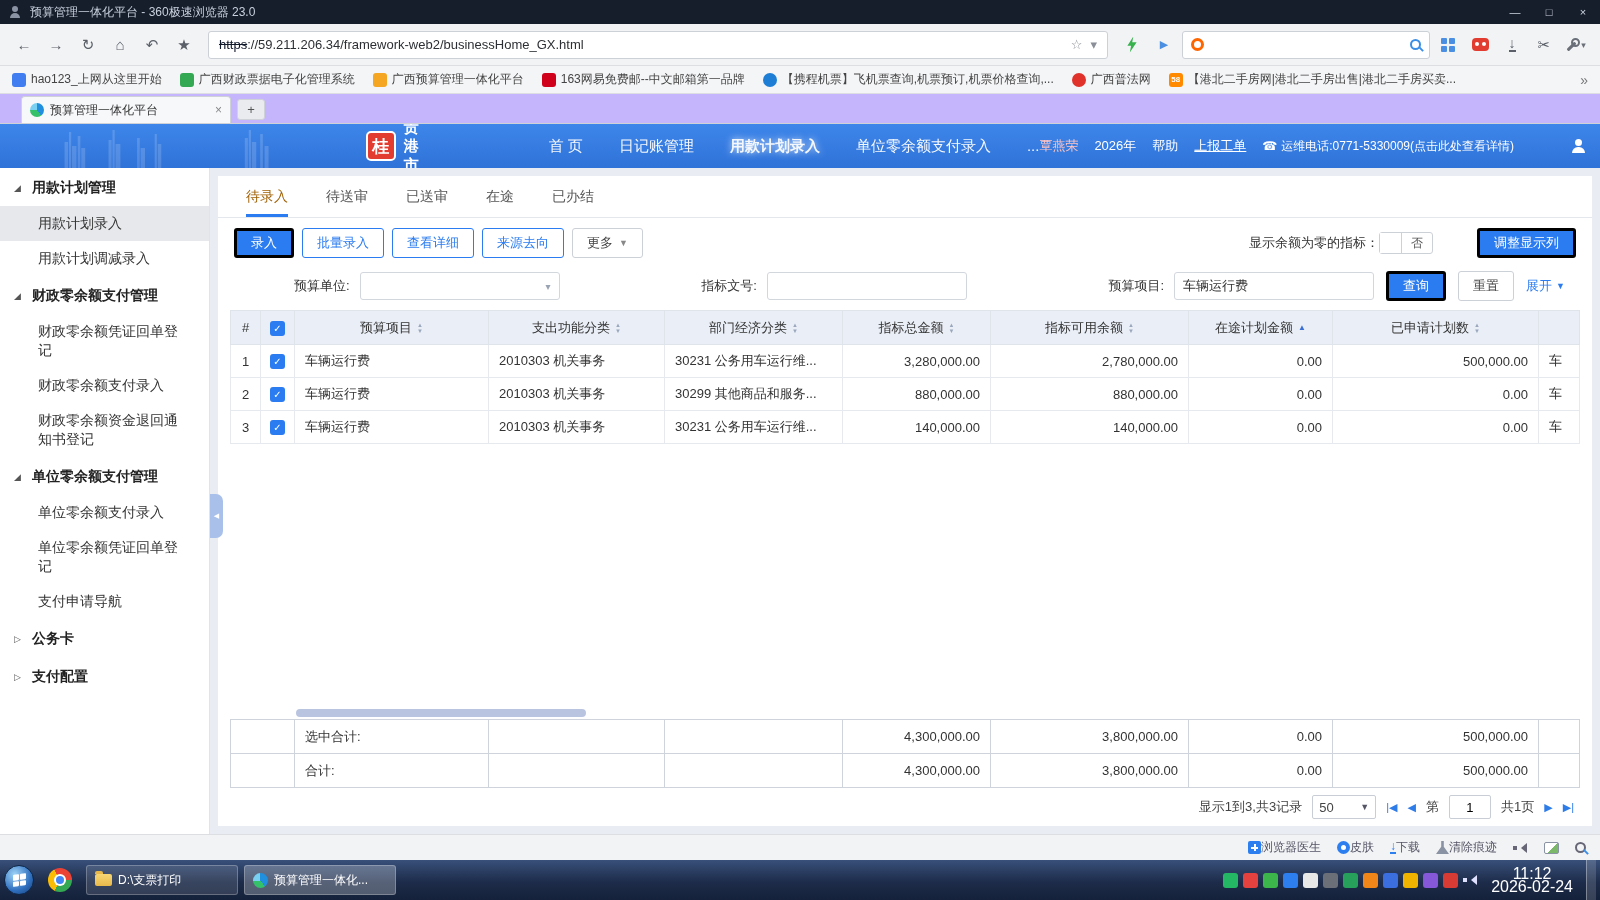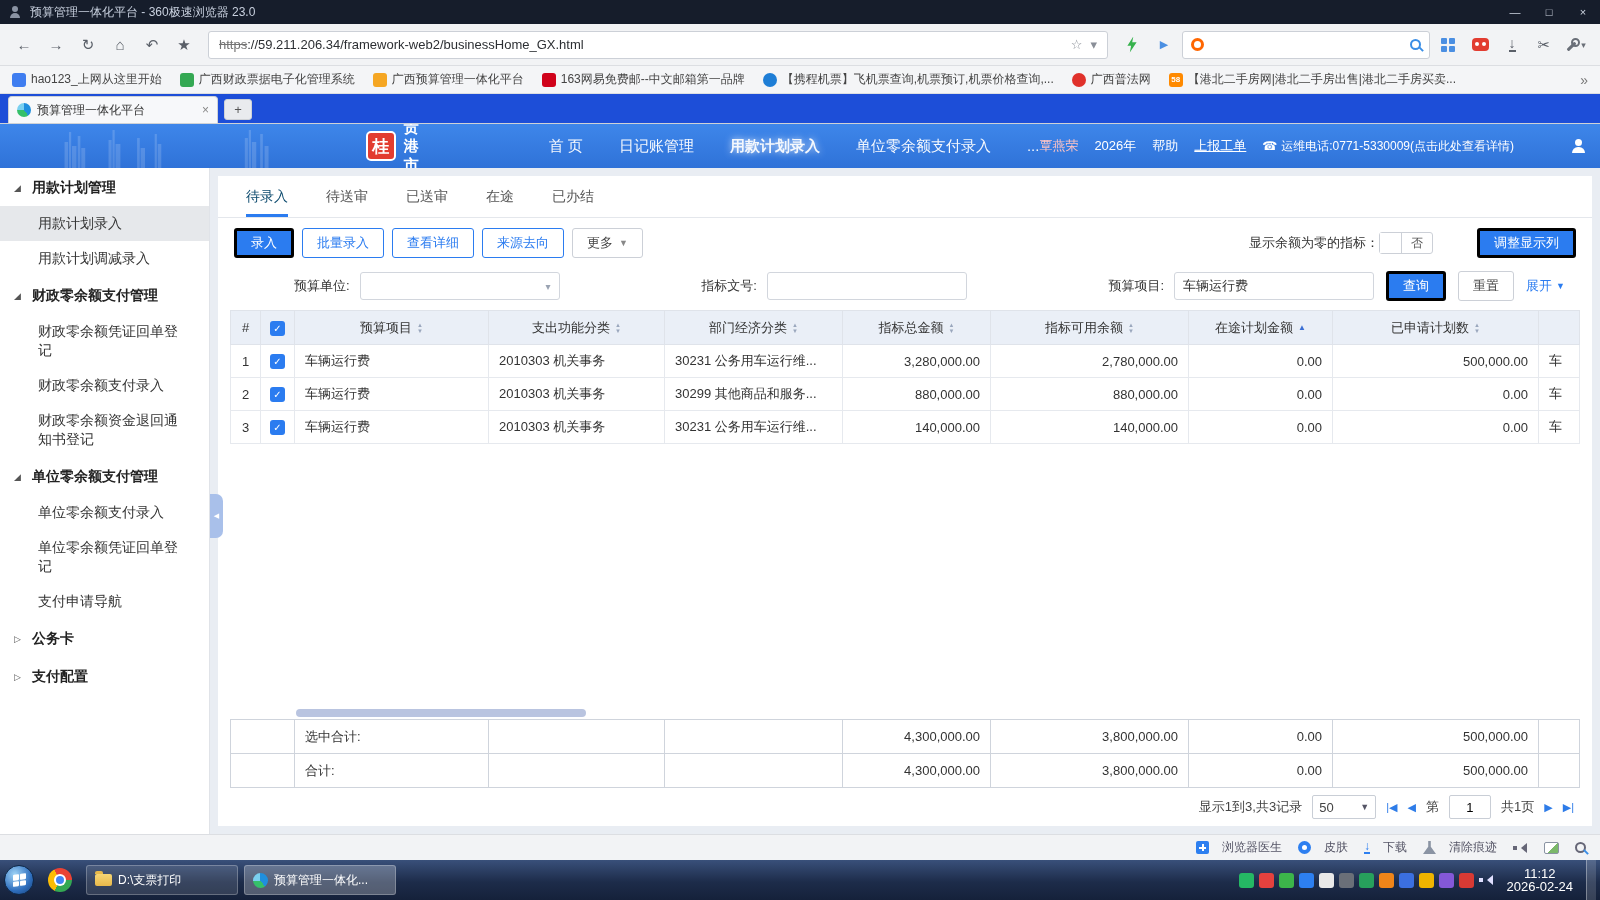--- a/index.html
+++ b/index.html
@@ -13,21 +13,21 @@
 .person::before{content:"";position:absolute;left:4px;top:1px;width:6px;height:6px;border-radius:50%;background:#8a93a3}
 .person::after{content:"";position:absolute;left:2px;top:8px;width:10px;height:5px;border-radius:5px 5px 0 0;background:#8a93a3}
 .tb-title{margin-left:8px;font-size:12px}
 .tb-controls{margin-left:auto;display:flex;height:100%}
 .tb-btn{width:34px;display:flex;align-items:center;justify-content:center;font-size:11px;color:#cfd6e2;cursor:pointer}
 
 
 .toolbar{flex:0 0 42px;background:#f2f3f5;border-bottom:1px solid #dcdee2;display:flex;align-items:center;padding:0 10px;gap:4px}
 .tool-ico{width:28px;height:28px;border-radius:4px;display:flex;align-items:center;justify-content:center;font-size:15px;color:#5a5f68;cursor:pointer}
 .addressbar{flex:1;height:28px;margin:0 6px;background:#fff;border:1px solid #ccd0d7;border-radius:3px;display:flex;align-items:center;padding:0 10px;font-size:13px}
-.addr-protocol{color:#737373;text-decoration:line-through}
+.addr-protocol{color:#0f172a;text-decoration:line-through}
 .addr-rest{color:#2c2f33}
 .addr-icons{margin-left:auto;display:flex;align-items:center;gap:8px;color:#8a8f98;font-size:13px}
 .bolt{width:11px;height:16px;background:#37b24d;clip-path:polygon(62% 0,8% 58%,42% 58%,30% 100%,92% 36%,52% 36%)}
 .play-glyph{color:#4b8fe2;font-size:11px}
 .searchbox{flex:0 0 248px;height:28px;background:#fff;border:1px solid #ccd0d7;border-radius:3px;display:flex;align-items:center;padding:0 8px;gap:6px}
 .o-logo{width:13px;height:13px;border:3px solid #f60;border-radius:50%}
 .search-fill{flex:1}
 .mag{width:11px;height:11px;border:2px solid #3a8ee6;border-radius:50%;position:relative;flex:0 0 auto}
 .mag::after{content:"";position:absolute;right:-5px;bottom:-2px;width:6px;height:2px;background:#3a8ee6;transform:rotate(45deg)}
 .grid-ico{width:14px;height:14px;display:grid;grid-template-columns:1fr 1fr;gap:2px}
@@ -41,21 +41,21 @@
 .wrench::after{content:"";position:absolute;right:1px;top:0;width:5px;height:5px;border:2px solid #6a6f78;border-radius:50%}
 .mini-caret{font-size:9px;color:#6a6f78}
 
 
 .bookmarks{flex:0 0 28px;background:#f4f5f7;border-bottom:1px solid #dcdee2;display:flex;align-items:center;padding:0 12px;gap:18px;font-size:12px;color:#444}
 .bm{display:flex;align-items:center;gap:5px;cursor:pointer;white-space:nowrap}
 .bm-ico{width:14px;height:14px;border-radius:3px;flex:0 0 auto;display:flex;align-items:center;justify-content:center;color:#fff;font-size:8px;font-weight:bold}
 .bm-more{margin-left:auto;color:#777;font-size:14px;cursor:pointer}
 
 
-.tabstrip{flex:0 0 30px;background:#1d4ed8;display:flex;align-items:flex-end;padding:0 8px;border-bottom:1px solid #cfd2d6}
+.tabstrip{flex:0 0 30px;background:#c4b5fd;display:flex;align-items:flex-end;padding:0 21px;border-bottom:1px solid #cfd2d6}
 .btab{height:27px;width:210px;background:#f7f8fa;border:1px solid #cfd2d6;border-bottom:none;border-radius:4px 4px 0 0;display:flex;align-items:center;padding:0 8px;gap:6px;font-size:12px;color:#333;cursor:pointer}
 .tab-fav{width:14px;height:14px;border-radius:50%;background:conic-gradient(#1f8fde 0 40%,#35c06a 0 75%,#7ad0f0 0 100%);flex:0 0 auto}
 .tab-close{margin-left:auto;color:#888;font-size:12px}
 .newtab{width:28px;height:21px;margin:0 0 3px 6px;background:#e9ebee;border:1px solid #cfd2d6;border-radius:3px;display:flex;align-items:center;justify-content:center;color:#555;cursor:pointer}
 
 
 .app-header{flex:0 0 44px;background:linear-gradient(180deg,#3e86ea,#2f72d8);display:flex;align-items:center;color:#fff;padding:0 14px;position:relative;overflow:hidden}
 .skyline{position:absolute;left:0;top:0;width:100%;height:100%;pointer-events:none}
 .app-header>*{position:relative;z-index:1}
 .logo{width:30px;height:30px;background:#e23c30;border:2px solid #fff;border-radius:5px;color:#fff;font-weight:bold;font-size:17px;display:flex;align-items:center;justify-content:center;flex:0 0 auto}
@@ -82,21 +82,21 @@
 .tri{font-size:9px;color:#555;width:10px;flex:0 0 auto}
 .side-item{padding:8px 24px 8px 38px;font-size:14px;color:#333;line-height:19px;cursor:pointer}
 .side-item.selected{background:#e6e8eb}
 .side-handle{position:absolute;left:210px;top:49%;width:13px;height:44px;background:#a9c0ea;border-radius:0 7px 7px 0;color:#fff;display:flex;align-items:center;justify-content:center;font-size:7px;cursor:pointer;z-index:5}
 
 
 .content{flex:1;padding:8px;min-width:0;display:flex}
 .card{flex:1;background:#fff;display:flex;flex-direction:column;min-width:0}
 .ctabs{flex:0 0 42px;border-bottom:1px solid #e4e7ec;display:flex;align-items:center;gap:38px;padding:0 28px;font-size:14px;color:#555}
 .ctab{height:100%;display:flex;align-items:center;position:relative;cursor:pointer}
-.ctab.active{color:#0c4a6e}
+.ctab.active{color:#a16207}
 .ctab.active::after{content:"";position:absolute;left:0;right:0;bottom:0;height:3px;background:#2b7cf0}
 .btn-row{flex:0 0 50px;display:flex;align-items:center;gap:8px;padding:0 16px}
 .btn{height:30px;padding:0 14px;border-radius:3px;font-size:13px;display:inline-flex;align-items:center;justify-content:center;cursor:pointer;white-space:nowrap}
 .btn-primary{background:#2b7cf0;color:#fff;border:3px solid #000000}
 .btn-outline{background:#fff;border:1px solid #2b7cf0;color:#2b7cf0}
 .btn-plain{background:#fff;border:1px solid #ccd0d7;color:#444;gap:6px}
 .caret-sm{font-size:9px;color:#888}
 .zero-group{margin-left:auto;display:flex;align-items:center;color:#333}
 .toggle{width:54px;height:22px;border:1px solid #ccd0d7;border-radius:3px;display:flex;background:#fff;cursor:pointer}
 .toggle .knob{width:22px;border-right:1px solid #ccd0d7;background:#fff}
@@ -137,21 +137,21 @@
 
 .app-status{flex:0 0 24px;background:#fafbfc;border-top:1px solid #e3e6ea;display:flex;align-items:center;justify-content:center;font-size:13px;color:#555;position:relative}
 .st-ico1{position:absolute;left:12px;top:5px;width:13px;height:13px;border-radius:3px;background:#2d7ff0}
 .spk{position:relative;width:15px;height:12px;display:inline-block}
 .spk::before{content:"";position:absolute;left:0;top:4px;width:4px;height:4px;background:#667}
 .spk::after{content:"";position:absolute;left:3px;top:1px;border:5px solid transparent;border-right:6px solid #667}
 .st-spk{position:absolute;left:212px;top:6px}
 
 
 .browser-status{flex:0 0 26px;background:#f2f3f5;border-top:1px solid #dcdee2;display:flex;align-items:center;justify-content:flex-end;gap:16px;padding:0 14px;font-size:12px;color:#556}
-.bs-item{display:flex;align-items:center;gap:13px;cursor:pointer}
+.bs-item{display:flex;align-items:center;gap:0;cursor:pointer}
 .doc-ico{width:13px;height:13px;border-radius:2px;background:#2d7ff0;position:relative}
 .doc-ico::before{content:"";position:absolute;left:5.5px;top:3px;width:2px;height:7px;background:#fff}
 .doc-ico::after{content:"";position:absolute;left:3px;top:5.5px;width:7px;height:2px;background:#fff}
 .skin-ico{width:13px;height:13px;border-radius:50%;background:#2d7ff0;position:relative}
 .skin-ico::after{content:"";position:absolute;left:4px;top:4px;width:5px;height:5px;border-radius:50%;background:#fff}
 .dl2{color:#2d7ff0;font-size:12px;border-bottom:2px solid #2d7ff0;line-height:11px;height:13px}
 .broom{width:13px;height:13px;background:#8a93a3;clip-path:polygon(40% 0,60% 0,60% 45%,100% 100%,0 100%,40% 45%)}
 .img-ico{width:15px;height:12px;border:1px solid #8a93a3;border-radius:2px;background:linear-gradient(135deg,#fff 55%,#7bb86a 55%)}
 
 
@@ -163,21 +163,21 @@
 .chrome-ico::before{content:"";position:absolute;left:6px;top:6px;width:12px;height:12px;border-radius:50%;background:#fff}
 .chrome-ico::after{content:"";position:absolute;left:8px;top:8px;width:8px;height:8px;border-radius:50%;background:#4285f4}
 .tb-app{width:152px;height:30px;background:rgba(255,255,255,.12);border:1px solid rgba(255,255,255,.25);border-radius:3px;display:flex;align-items:center;gap:6px;padding:0 8px;color:#fff;font-size:12px;cursor:pointer;white-space:nowrap;overflow:hidden}
 .tb-app.active{background:rgba(255,255,255,.26)}
 .folder{width:17px;height:12px;background:linear-gradient(#f7d674,#e8b94a);border-radius:2px;position:relative;flex:0 0 auto}
 .folder::before{content:"";position:absolute;left:0;top:-3px;width:8px;height:3px;background:#e8b94a;border-radius:2px 2px 0 0}
 .ie360{width:15px;height:15px;border-radius:50%;background:conic-gradient(#1f8fde 0 40%,#35c06a 0 75%,#7ad0f0 0 100%);flex:0 0 auto}
 .tray{margin-left:auto;display:flex;align-items:center;gap:5px}
 .tray-ico{width:15px;height:15px;border-radius:3px;cursor:pointer;flex:0 0 auto}
 .spk-w{filter:brightness(2.2)}
-.clock{color:#fff;font-size:13px;text-align:center;line-height:13px;margin:0 8px;cursor:pointer}
+.clock{color:#fff;font-size:16px;text-align:center;line-height:13px;margin:0 8px;cursor:pointer}
 .show-desktop{width:10px;height:40px;background:rgba(255,255,255,.15);border-left:1px solid rgba(255,255,255,.35);cursor:pointer}
 </style>
 </head>
 <body>
 
 <div class="screen">
 
   <div class="titlebar">
     <span class="person"></span>
     <span class="tb-title">预算管理一体化平台 - 360极速浏览器 23.0</span>

